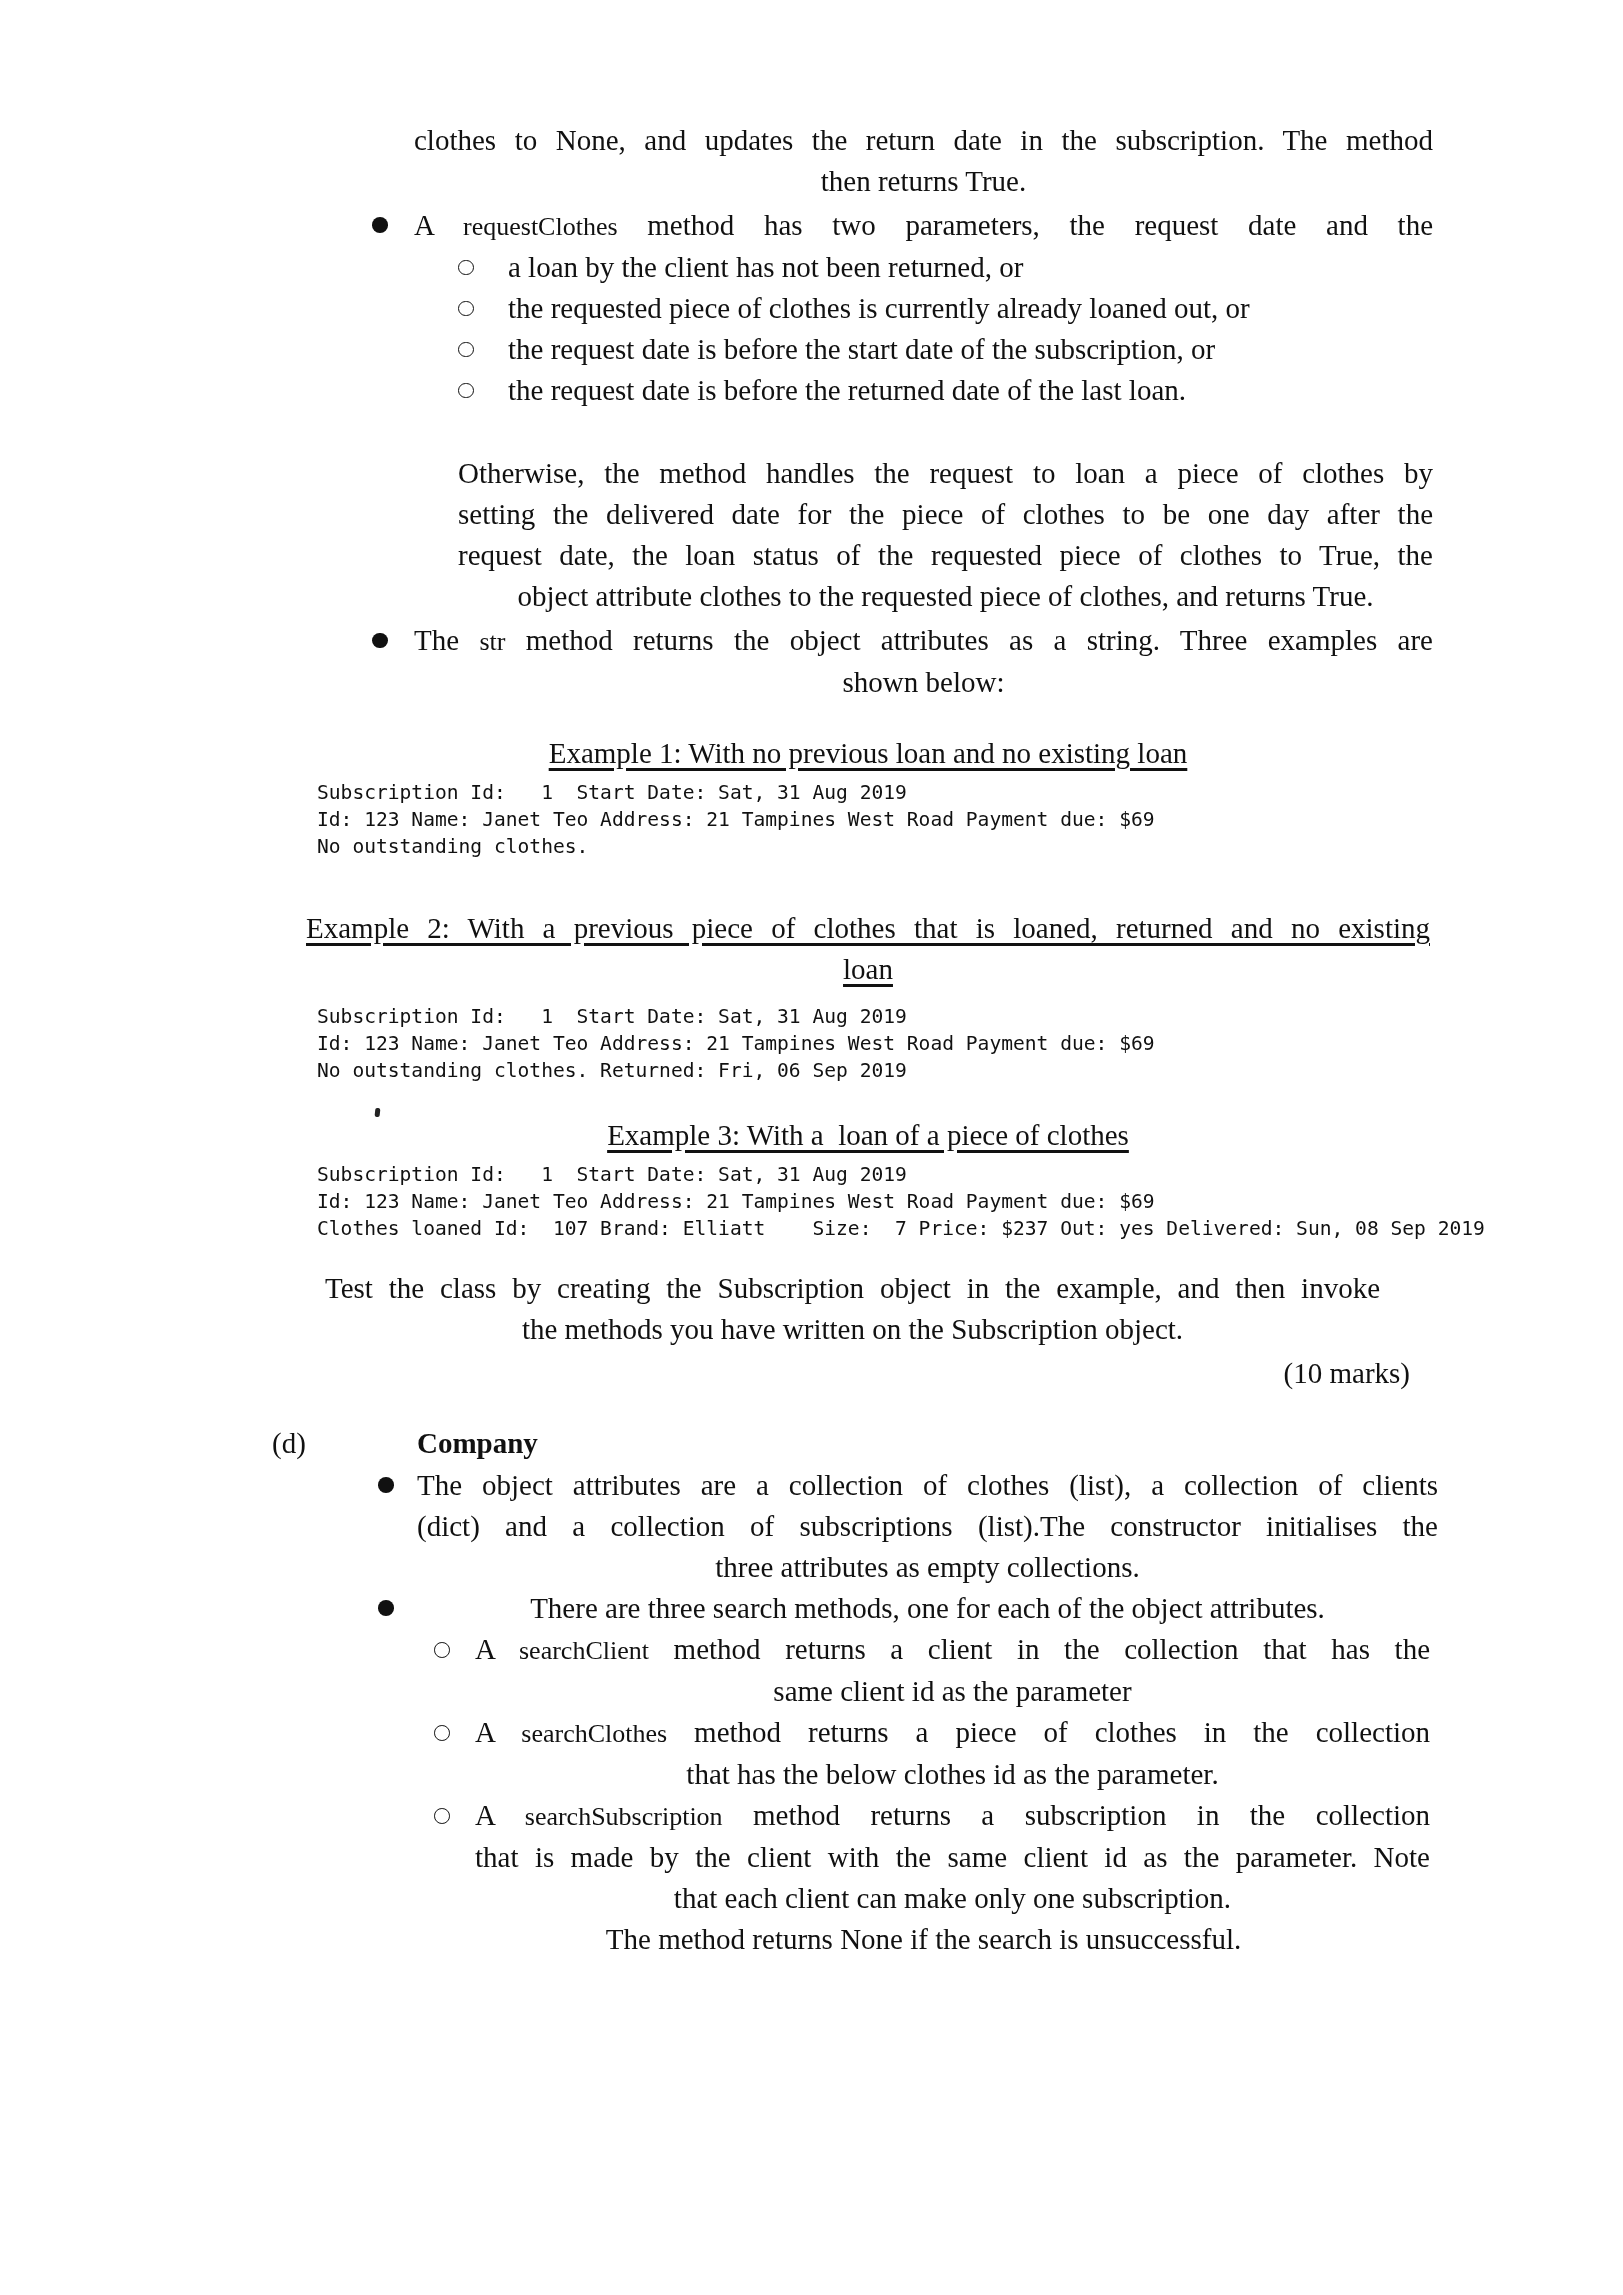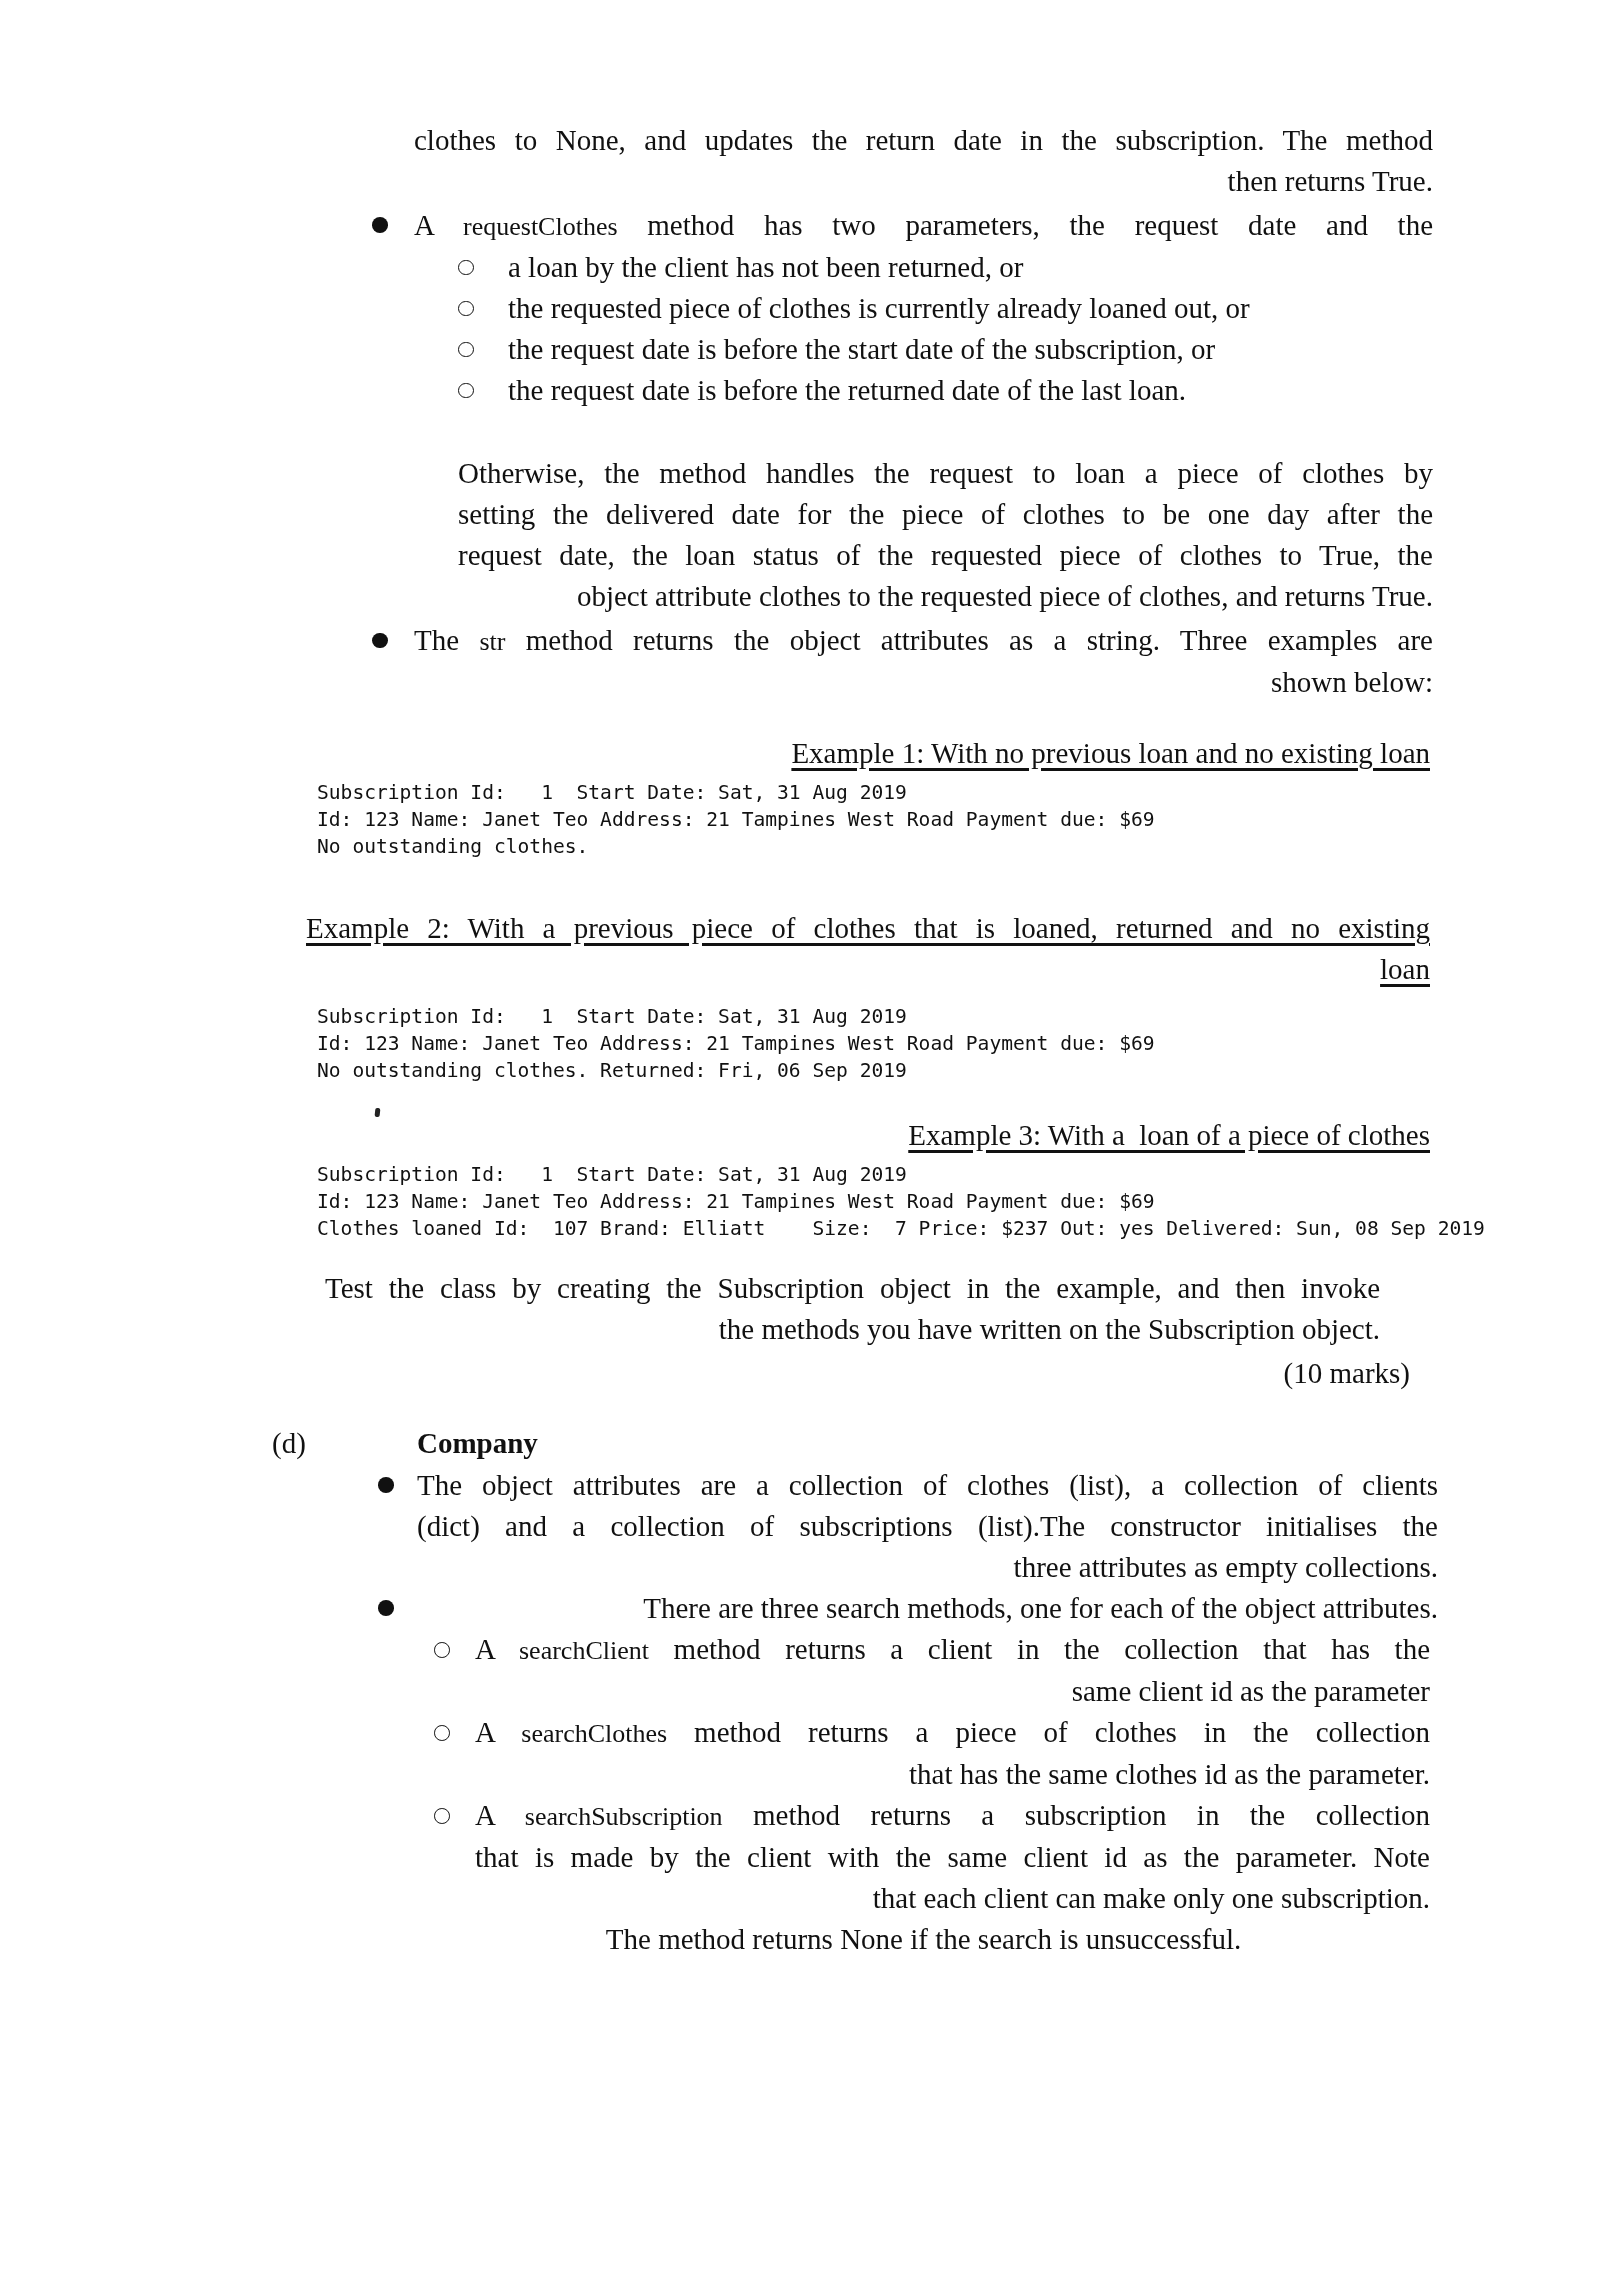--- a/index.html
+++ b/index.html
@@ -11,21 +11,21 @@
     color: #111111;
     font-family: "Liberation Serif", "DejaVu Serif", serif;
     font-size: 29px;
     line-height: 41px;
     box-sizing: border-box;
     padding-top: 120px;
     overflow: hidden;
   }
   
   .jline { text-align: justify; text-align-last: justify; text-justify: inter-word; }
-  .lline { text-align: right; white-space: pre-wrap; }
+  .lline { text-align: center; white-space: pre-wrap; }
   .mono  { font-family: Liberation Serif, serif; font-size: 26px; }
 
   
   .intro      { margin-left: 414px; width: 1019px; }
   .li         { display: flex; align-items: baseline; }
   .li .marker { flex: none; }
   .li .body   { flex: none; }
 
   .li-main           { margin-left: 372px; }
   .li-main .marker   { width: 42px; }
@@ -191,21 +191,21 @@
     <span class="marker"><i class="circ"></i></span>
     <div class="body">
         <div class="jline"><span>A </span><span class="mono">searchClient</span><span> method returns a client in the collection that has the</span></div>
         <div class="lline"><span>same client id as the parameter</span></div>
       </div>
   </div>
   <div class="li li-dsub">
     <span class="marker"><i class="circ"></i></span>
     <div class="body">
         <div class="jline"><span>A </span><span class="mono">searchClothes</span><span> method returns a piece of clothes in the collection</span></div>
-        <div class="lline"><span>that has the same clothes id as the parameter.</span></div>
+        <div class="lline"><span>that has the below clothes id as the parameter.</span></div>
       </div>
   </div>
   <div class="li li-dsub">
     <span class="marker"><i class="circ"></i></span>
     <div class="body">
         <div class="jline"><span>A </span><span class="mono">searchSubscription</span><span> method returns a subscription in the collection</span></div>
         <div class="jline"><span>that is made by the client with the same client id as the parameter. Note</span></div>
         <div class="lline"><span>that each client can make only one subscription.</span></div>
       </div>
   </div>

